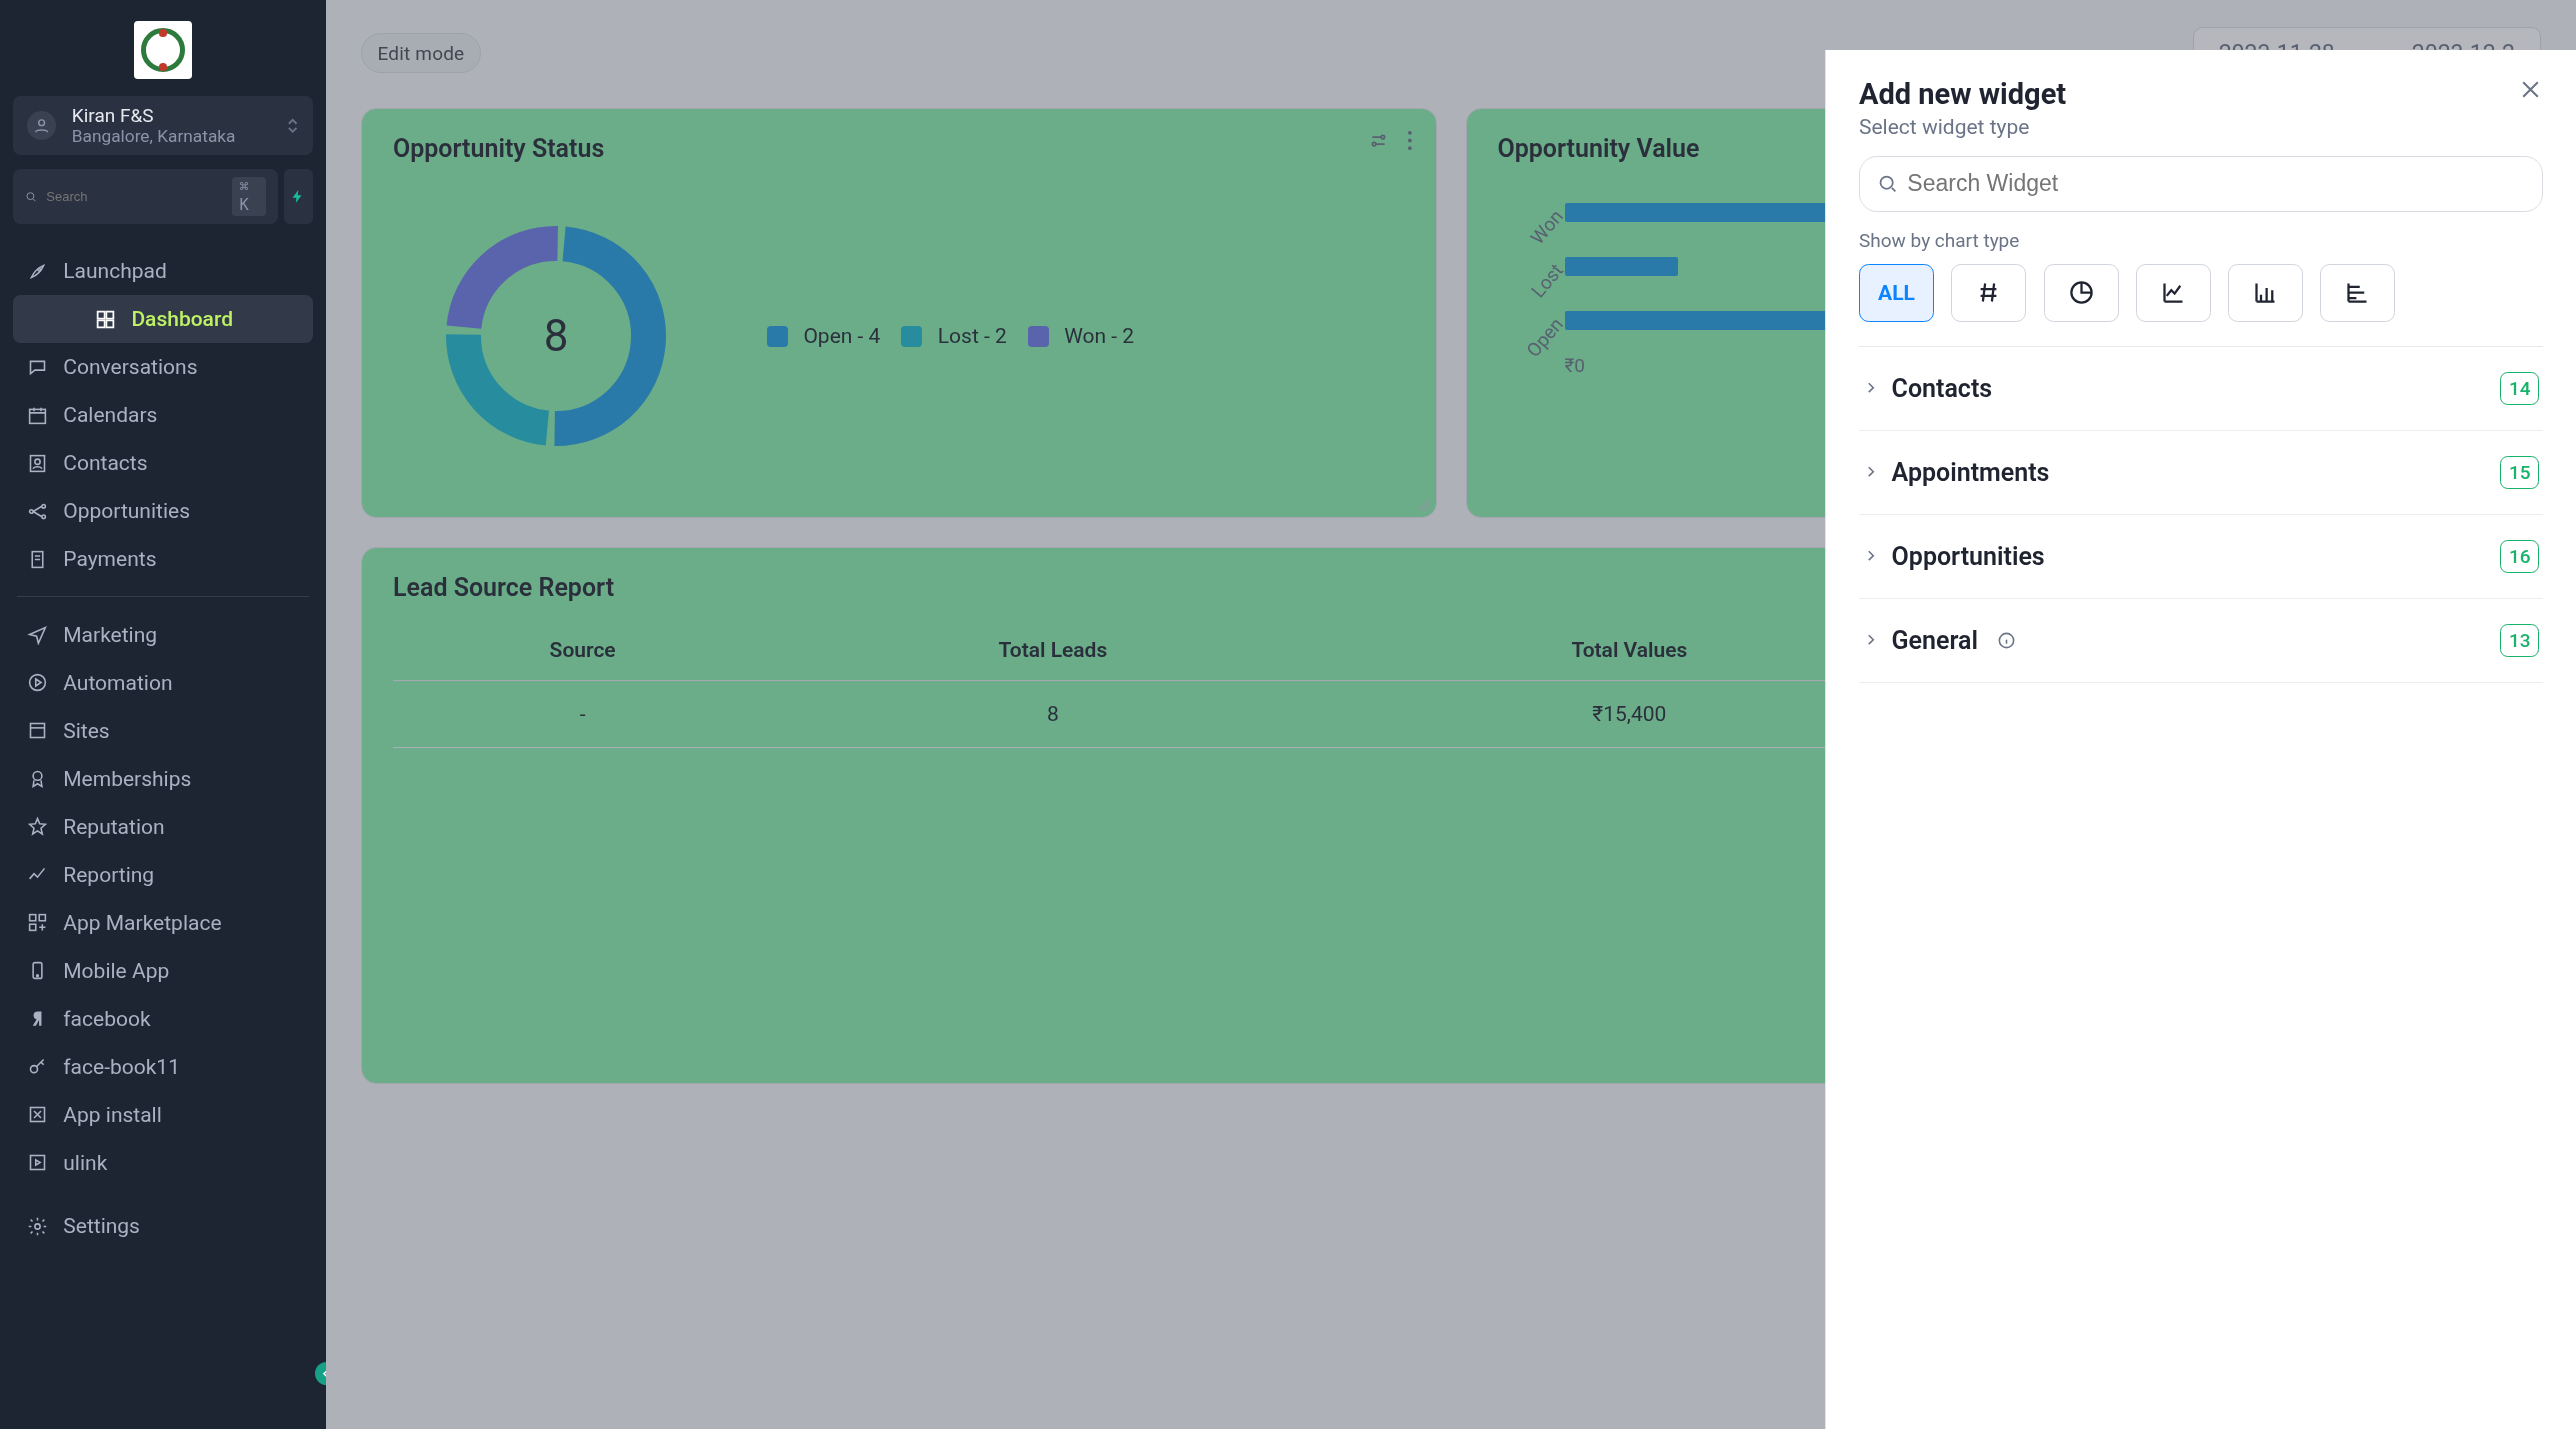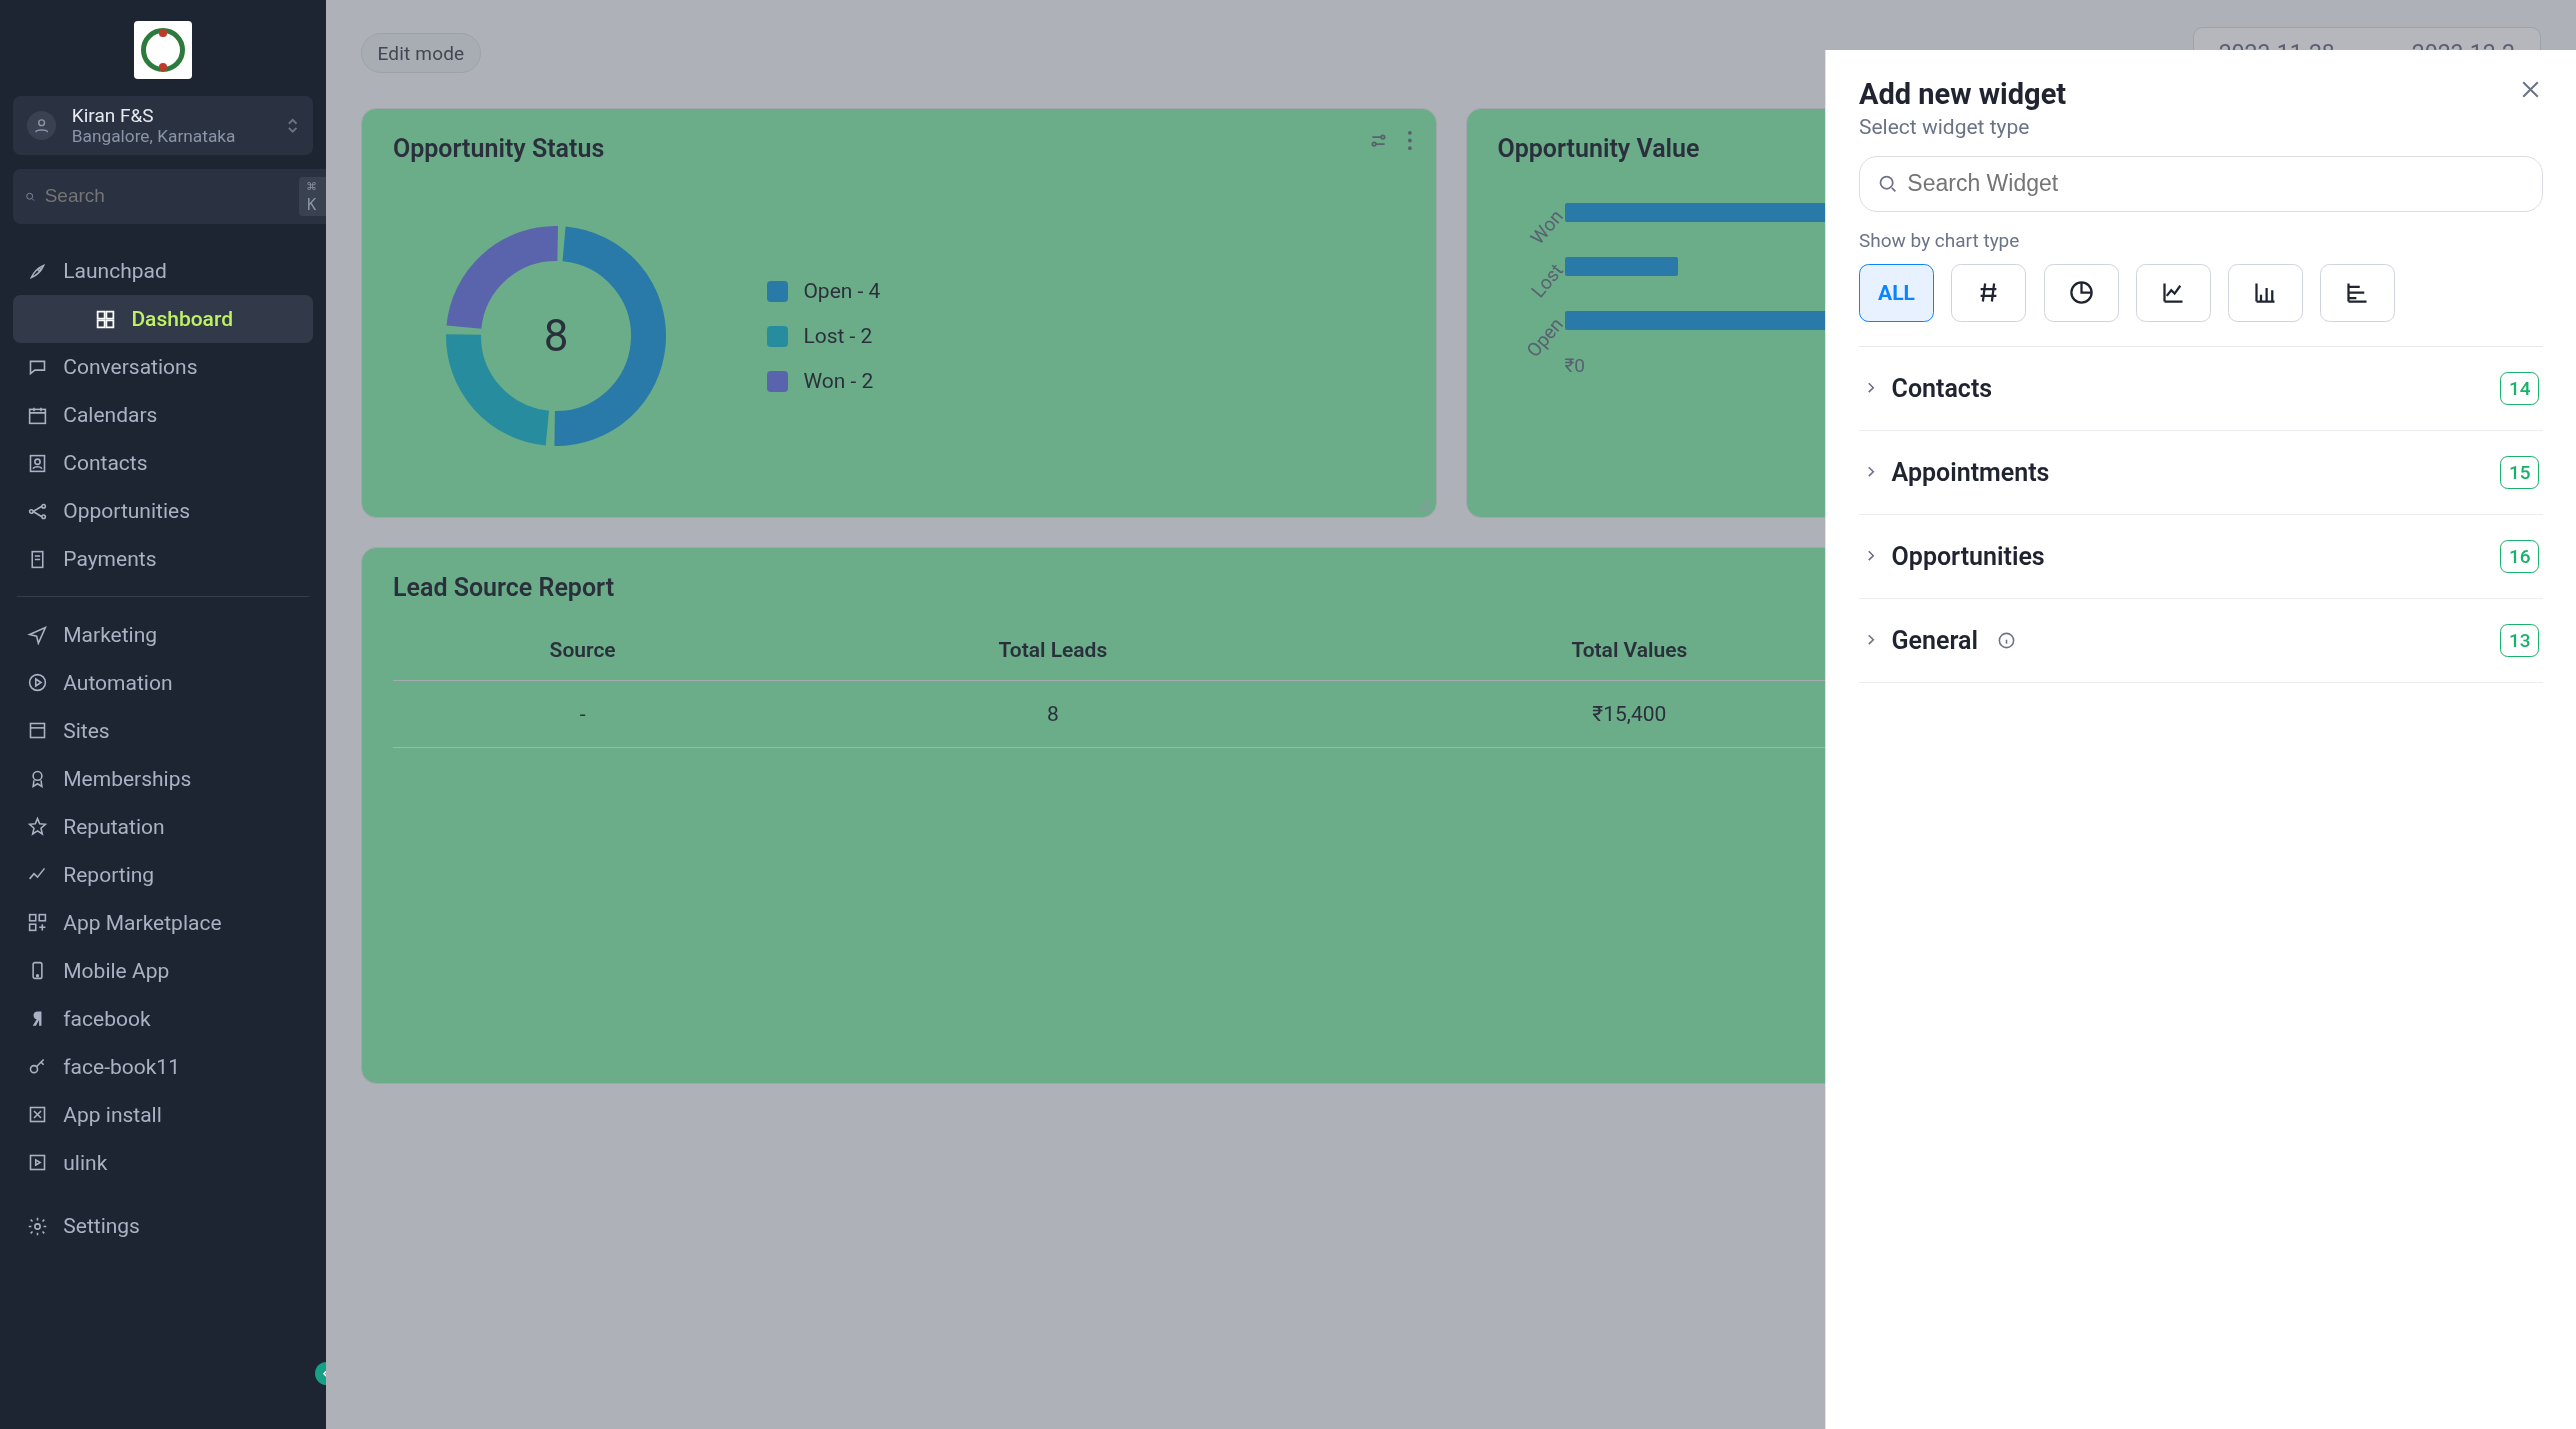--- a/index.html
+++ b/index.html
@@ -17,21 +17,21 @@
 
   .org-switch { background: #2a3140; border-radius: 7.7px; padding: 9.6px 13.4px; display:flex; align-items:center; gap:16px; margin-bottom: 13.4px; }
   .org-avatar { width: 29px; height: 29px; border-radius: 50%; background: #3a4252; display:flex; align-items:center; justify-content:center; }
   .org-txt { flex:1; }
   .org-name { font-size: 19px; color:#e6eaf0; line-height:1.1; }
   .org-loc { font-size: 17.3px; color:#8a94a8; line-height:1.1; }
   .org-chevs { display:flex; flex-direction:column; color:#6b7487; }
   
   .search-row { display:flex; gap:5.8px; margin-bottom: 23px; }
   .search-box { flex:1; background:#2a3140; border-radius:7.7px; display:flex; align-items:center; padding: 7.7px 11.5px; gap:9.6px; color:#6b7487; }
-  .search-input { background:transparent; border:none; outline:none; color:#a9b2c3; font-size:19px; flex:1; }
+  .search-input { background:transparent; border:none; outline:none; color:#a9b2c3; font-size:13px; flex:1; }
   .kbd { font-family: ui-monospace, Menlo, monospace; background:#3a4252; padding:1.9px 7.7px; border-radius:3.8px; font-size:15.4px; color:#8a94a8; }
   .bolt-btn { width:29px; border-radius:5.8px; background:#2a3140; display:flex; align-items:center; justify-content:center; color:#1abc9c; }
 
   .nav-group { display:flex; flex-direction:column; }
   .nav-item { display:flex; align-items:center; gap:13.4px; padding:11.5px 11.5px; border-radius:7.7px; font-size:21px; color:#a9b2c3; cursor:pointer; }
   .nav-item.active { background:#323a4a; color:#bef264; font-weight:500;justify-content:center; }
   .nav-icon { width:25px; height:25px; display:flex; align-items:center; justify-content:center; flex-shrink:0; }
   .nav-divider { border:none; border-top:1px solid #353d4c; margin: 13.4px 3.8px; }
 
   .collapse-handle { position:absolute; right:-11.5px; bottom:44px; width:23px; height:23px; border-radius:50%; background:#16a085; display:flex; align-items:center; justify-content:center; color:#fff; }
@@ -48,21 +48,21 @@
   .grid { display:grid; grid-template-columns: 1fr 1fr; gap: 29px; }
   .card { background:#86efac; border:1px solid #e1e4e9; border-radius:15.4px; padding:25px 31px 27px; position:relative; }
   .card.wide { grid-column: 1 / -1; }
   .card-title { font-size:25px; font-weight:600; color:#1f2430; margin-bottom:19px; }
   .card-actions { position:absolute; right:23px; top:21px; display:flex; gap:17.3px; color:#6b7487; }
 
   
   .donut-row { display:flex; align-items:center; gap:86px; padding:29px 38px; }
   .donut-wrap { position:relative; width:250px; height:250px; }
   .donut-center { position:absolute; inset:0; display:flex; align-items:center; justify-content:center; font-size:44px; color:#1f2430; }
-  .legend { display:flex; flex-direction:column; gap:21px; }
+  .legend { display:flex; flex-direction:row; gap:21px; }
   .legend-row { display:flex; align-items:center; gap:15.4px; font-size:21px; color:#1f2430; }
   .sw { width:21px; height:21px; border-radius:3.8px; }
   .resize-handle { position:absolute; right:5.8px; bottom:5.8px; color:#b7bec9; }
 
   
   .hbars { position:relative; padding: 3.8px 0 11.5px 67px; }
   .hbar-row { position:relative; height:54px; display:flex; align-items:center; }
   .hbar-label { position:absolute; left:-67px; width:61px; text-align:right; font-size:19px; color:#6b7487; transform: rotate(-50deg); transform-origin: right center; }
   .hbar-track { flex:1; height:19px; position:relative; }
   .hbar-fill { position:absolute; left:0; top:0; height:19px; background:#1f9de0; border-radius:1.9px; }

